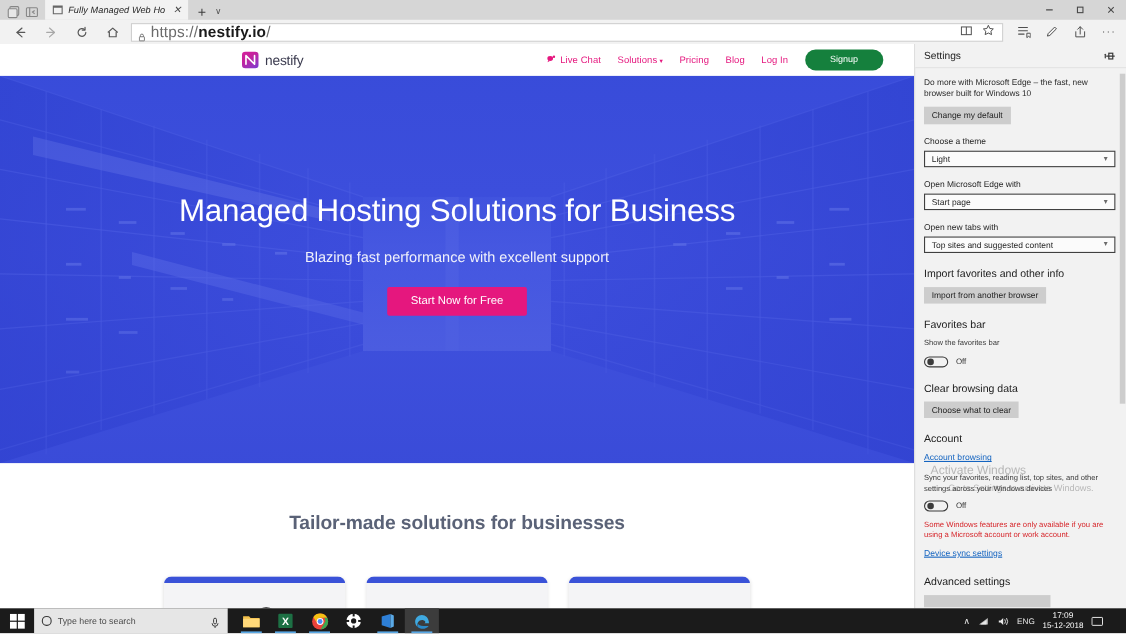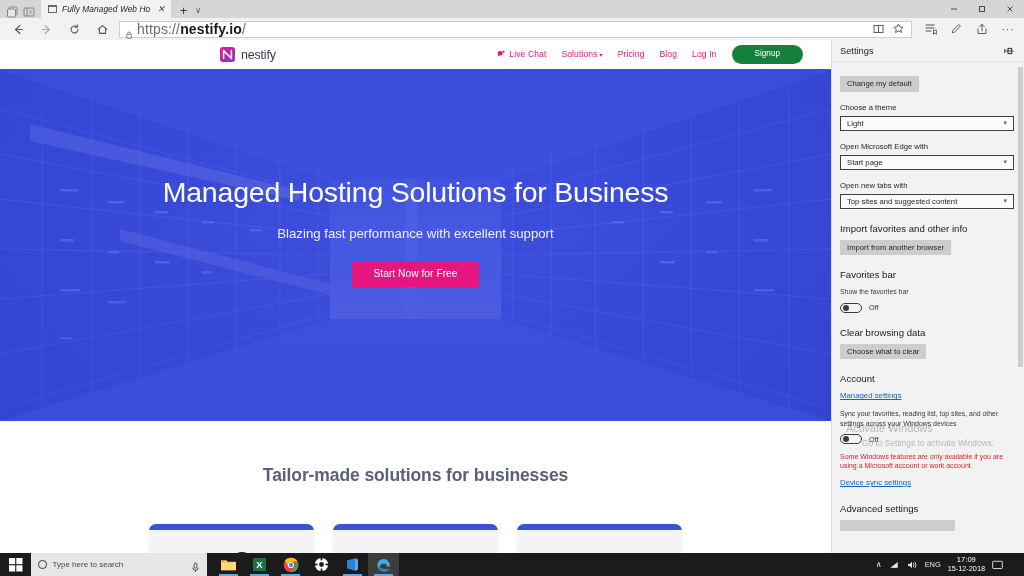--- a/index.html
+++ b/index.html
@@ -453,20 +453,21 @@
             </svg>
         </span>
       </div>
       <div class="settings-body">
 
         <div class="watermark">
           <div class="wm1">Activate Windows</div>
           <div class="wm2">Go to Settings to activate Windows.</div>
         </div>
 
+        <div class="s-note">Do more with Microsoft Edge – the fast, new browser built for Windows 10</div>
         <div class="s-btn">Change my default</div>
 
         <div class="s-label">Choose a theme</div>
         <div class="s-select">
           <span>Light</span>
           <span class="chev">▾</span>
         </div>
 
         <div class="s-label">Open Microsoft Edge with</div>
         <div class="s-select">
@@ -489,21 +490,21 @@
           <span class="toggle">
               <span class="knob"></span>
             </span>
           <span class="toggle-label">Off</span>
         </div>
 
         <div class="s-h2">Clear browsing data</div>
         <div class="s-btn">Choose what to clear</div>
 
         <div class="s-h2">Account</div>
-        <a class="s-link">Managed settings</a>
+        <a class="s-link">Account browsing</a>
         <div class="s-sub">Sync your favorites, reading list, top sites, and other settings across your Windows devices</div>
         <div class="toggle-row">
           <span class="toggle">
               <span class="knob"></span>
             </span>
           <span class="toggle-label">Off</span>
         </div>
         <div class="s-warn">Some Windows features are only available if you are using a Microsoft account or work account.</div>
         <a class="s-link">Device sync settings</a>
         <div class="s-h2">Advanced settings</div>

